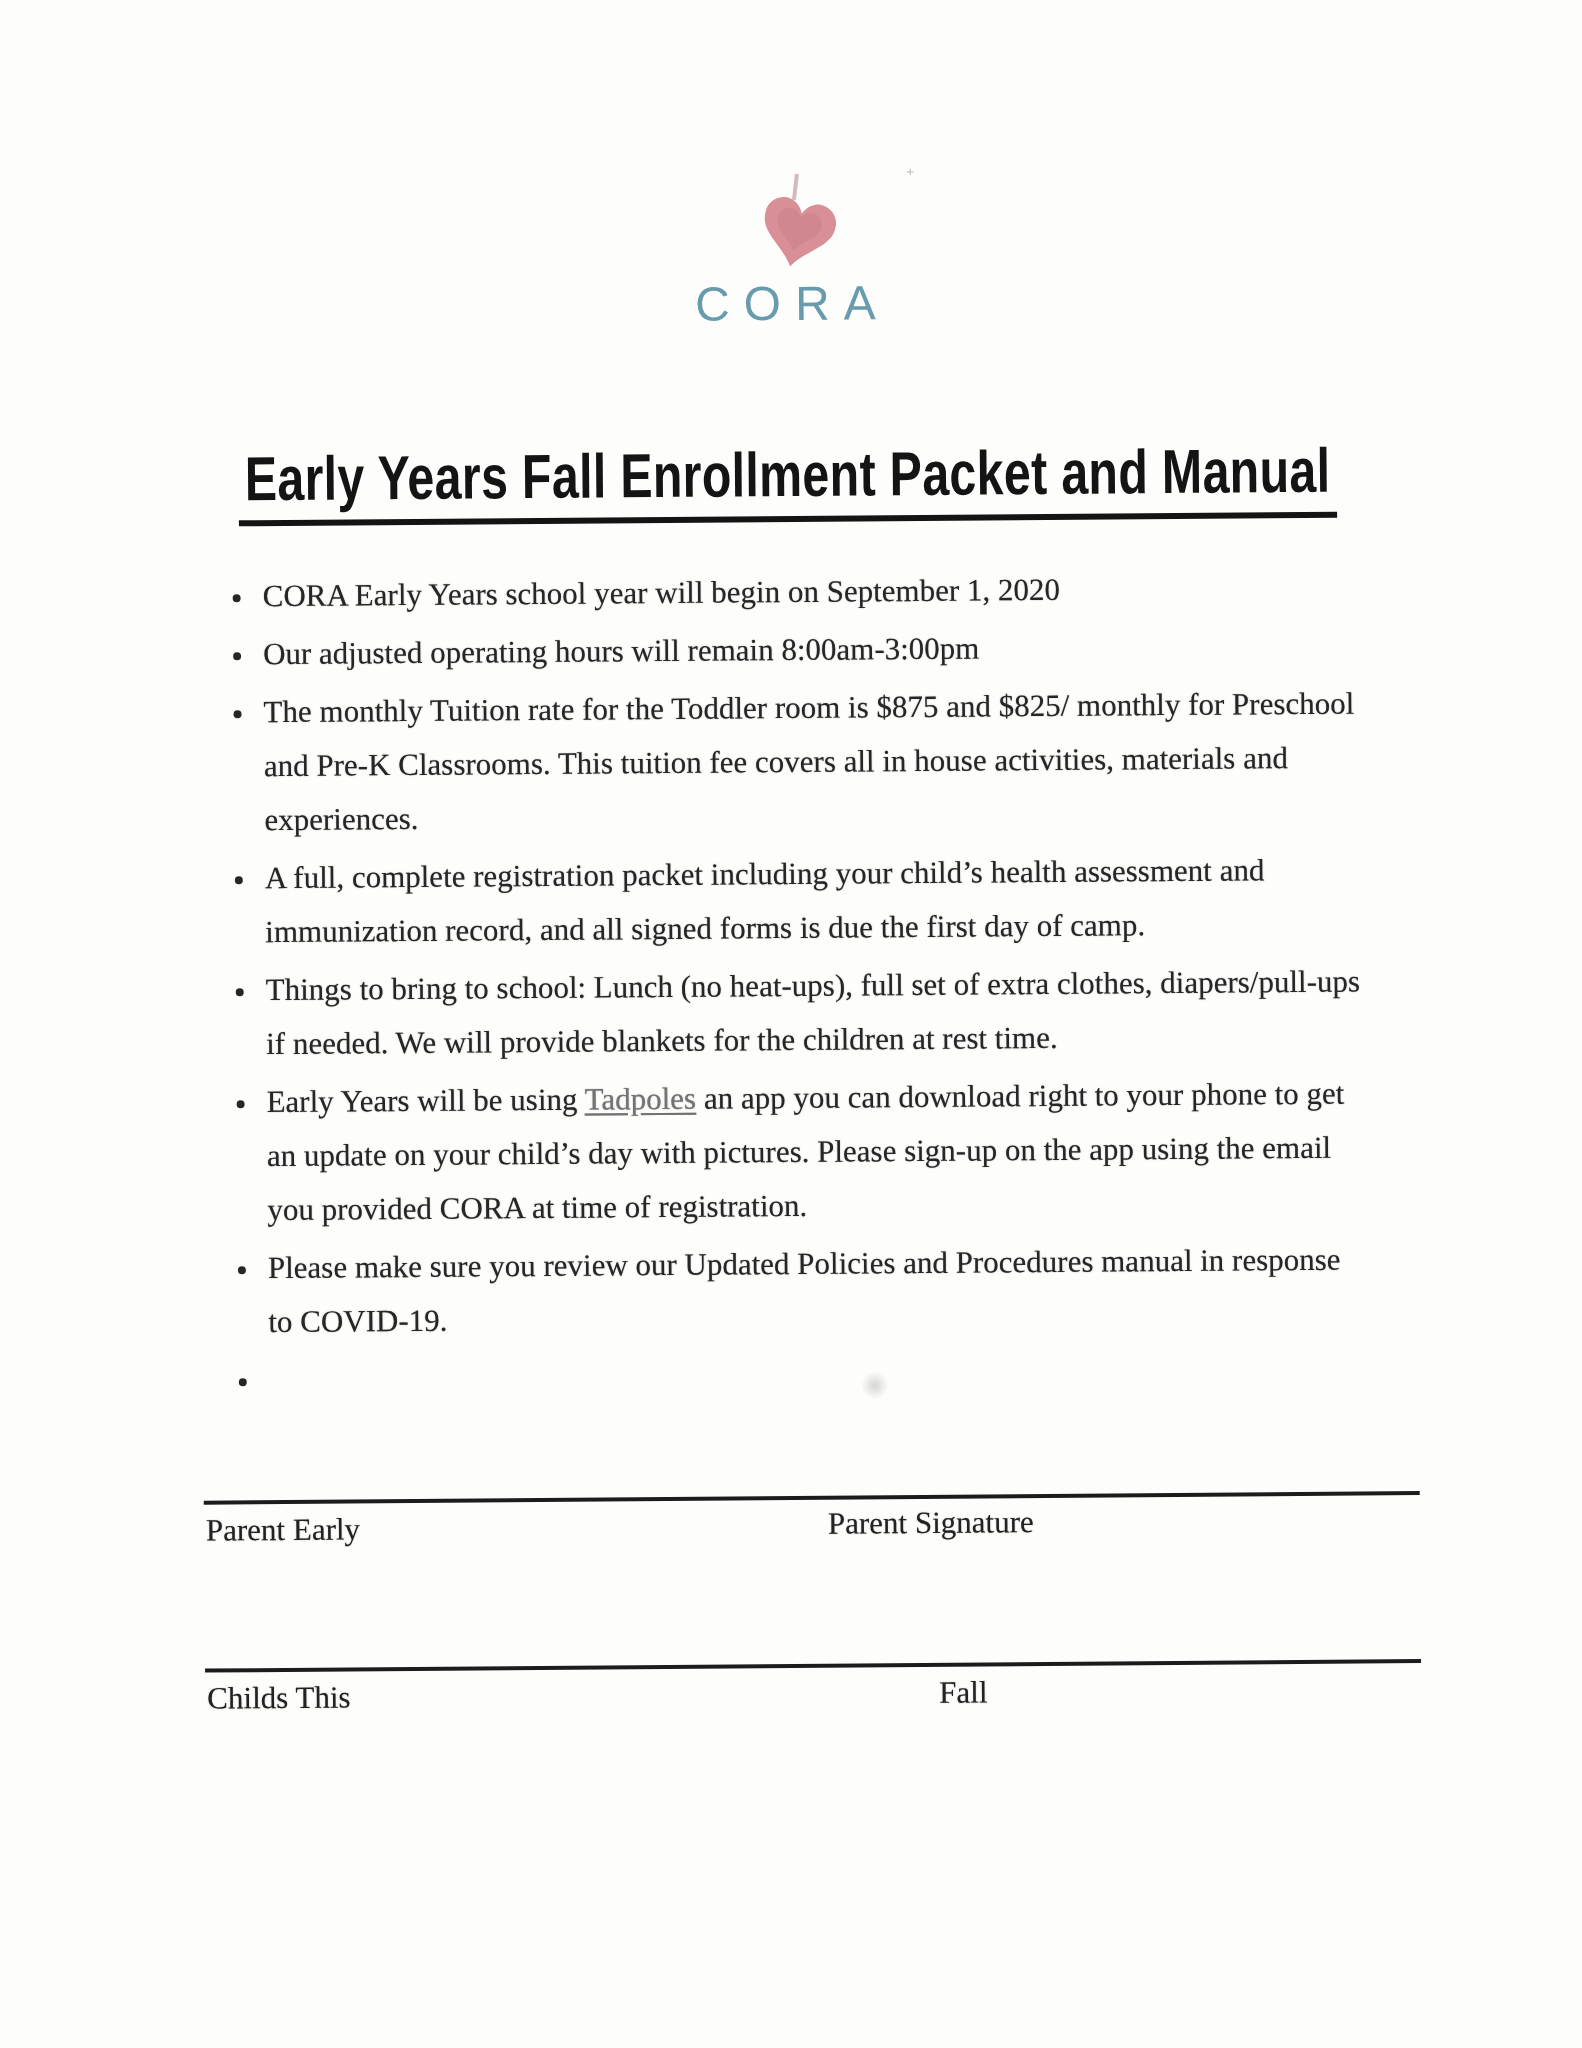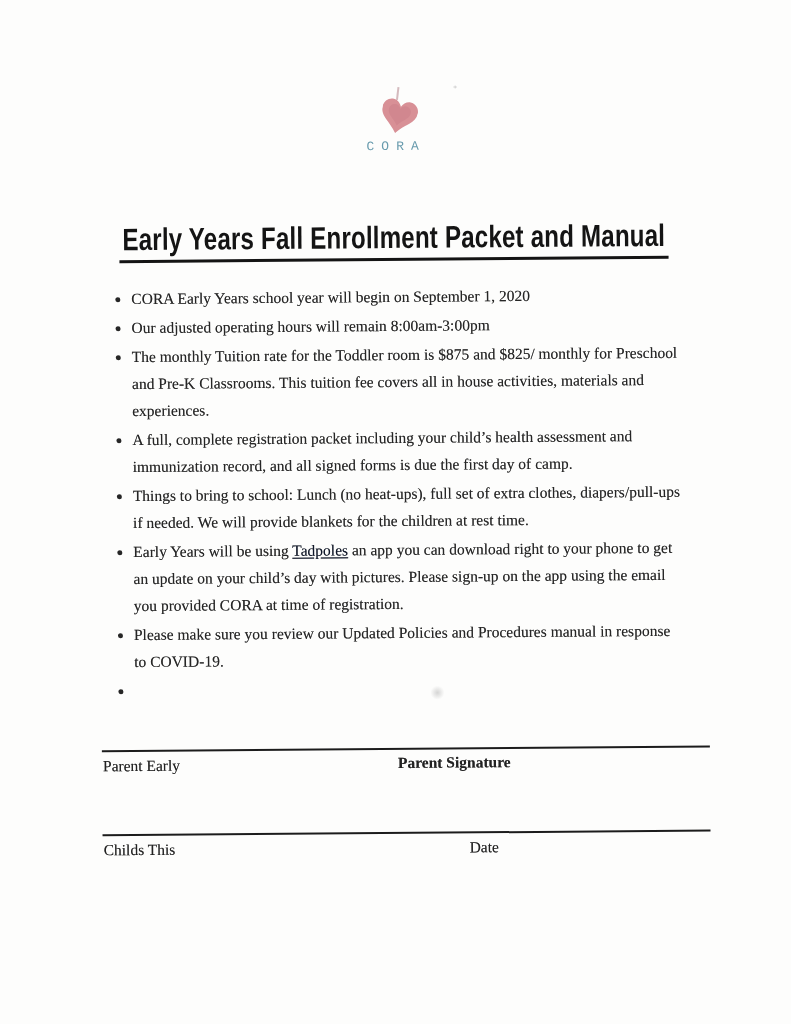--- a/index.html
+++ b/index.html
@@ -10,57 +10,57 @@
     font-family:"Liberation Serif", serif; color:#252525;
   }
   .scan { position:absolute; inset:0; transform:rotate(-0.45deg); transform-origin:50% 50%; }
 
   
   .logo { position:absolute; top:88px; left:0; width:100%; display:flex; flex-direction:column; align-items:center; }
   .heart-wrap { position:relative; width:46px; height:52px; margin-left:16px; }
   .stem { position:absolute; top:-1px; left:19px; width:2px; height:13px; background:#c5a3a8; transform:rotate(7deg); opacity:.75; }
   .heart-svg { position:absolute; top:9px; left:3px; transform:rotate(13deg); opacity:.92; }
   .logo-text {
-    margin-top:-1px; font-family:Liberation Mono, monospace;
-    font-size:13px; letter-spacing:7px; padding-left:7px;
+    margin-top:-1px; font-family:Liberation Sans, sans-serif;
+    font-size:24px; letter-spacing:7px; padding-left:7px;
     color:#4e8aa0; opacity:.85;
   }
 
   
   .title { position:absolute; top:219px; left:0; width:100%; text-align:center; white-space:nowrap; }
   .title-inner {
     display:inline-block; font-family:"Liberation Sans", sans-serif; font-weight:bold;
     font-size:31px; color:#141414; letter-spacing:0.2px;
     transform:scaleX(0.78); transform-origin:50% 50%;
     border-bottom:3px solid #141414; padding:0 4px 2px 4px;
   }
 
   
   .bullets {
     position:absolute; top:283px; left:100px; width:582px;
     list-style:disc outside; padding-left:33px;
     font-size:15.5px; line-height:27px; color:#262626;
     text-shadow:0 0 .6px rgba(40,40,40,.55);
   }
   .bullets li { margin-bottom:2px; min-height:27px; }
-  .link { color:#0f172a; text-decoration:underline; text-underline-offset:2px; cursor:pointer; }
+  .link { color:#737373; text-decoration:underline; text-underline-offset:2px; cursor:pointer; }
 
   
   .artifact-top { position:absolute; left:456px; top:84px; font-size:9px; color:#8f8f8f; opacity:.65; font-family:"DejaVu Sans", sans-serif; }
   .smudge { position:absolute; left:429px; top:686px; width:14px; height:14px;
     background:radial-gradient(closest-side, rgba(110,110,110,.28), rgba(110,110,110,0)); }
 
   
   .sig { position:absolute; left:100px; width:608px; border-top:2.5px solid #1c1c1c; }
   .sig1 { top:748px; }
   .sig2 { top:832px; }
   .labels { position:relative; padding-top:5px; height:26px; font-size:15.5px; color:#222;
     text-shadow:0 0 .6px rgba(40,40,40,.5); }
   .lbl-a { position:absolute; left:1px; top:5px; }
-  .sig1 .lbl-b { position:absolute; left:296px; top:4px;font-weight:bold; }
+  .sig1 .lbl-b { position:absolute; left:312px; top:4px; }
   .sig2 .lbl-b { position:absolute; left:367px; top:5px; }
 </style>
 </head>
 <body>
 
 <div class="page">
   <div class="scan">
 
     <div class="artifact-top">⁺</div>
 
@@ -93,18 +93,18 @@
     <div class="sig sig1">
       <div class="labels">
         <span class="lbl-a">Parent Early</span>
         <span class="lbl-b">Parent Signature</span>
       </div>
     </div>
 
     <div class="sig sig2">
       <div class="labels">
         <span class="lbl-a">Childs This</span>
-        <span class="lbl-b">Date</span>
+        <span class="lbl-b">Fall</span>
       </div>
     </div>
 
   </div>
 </div>
 
 </body></html>

